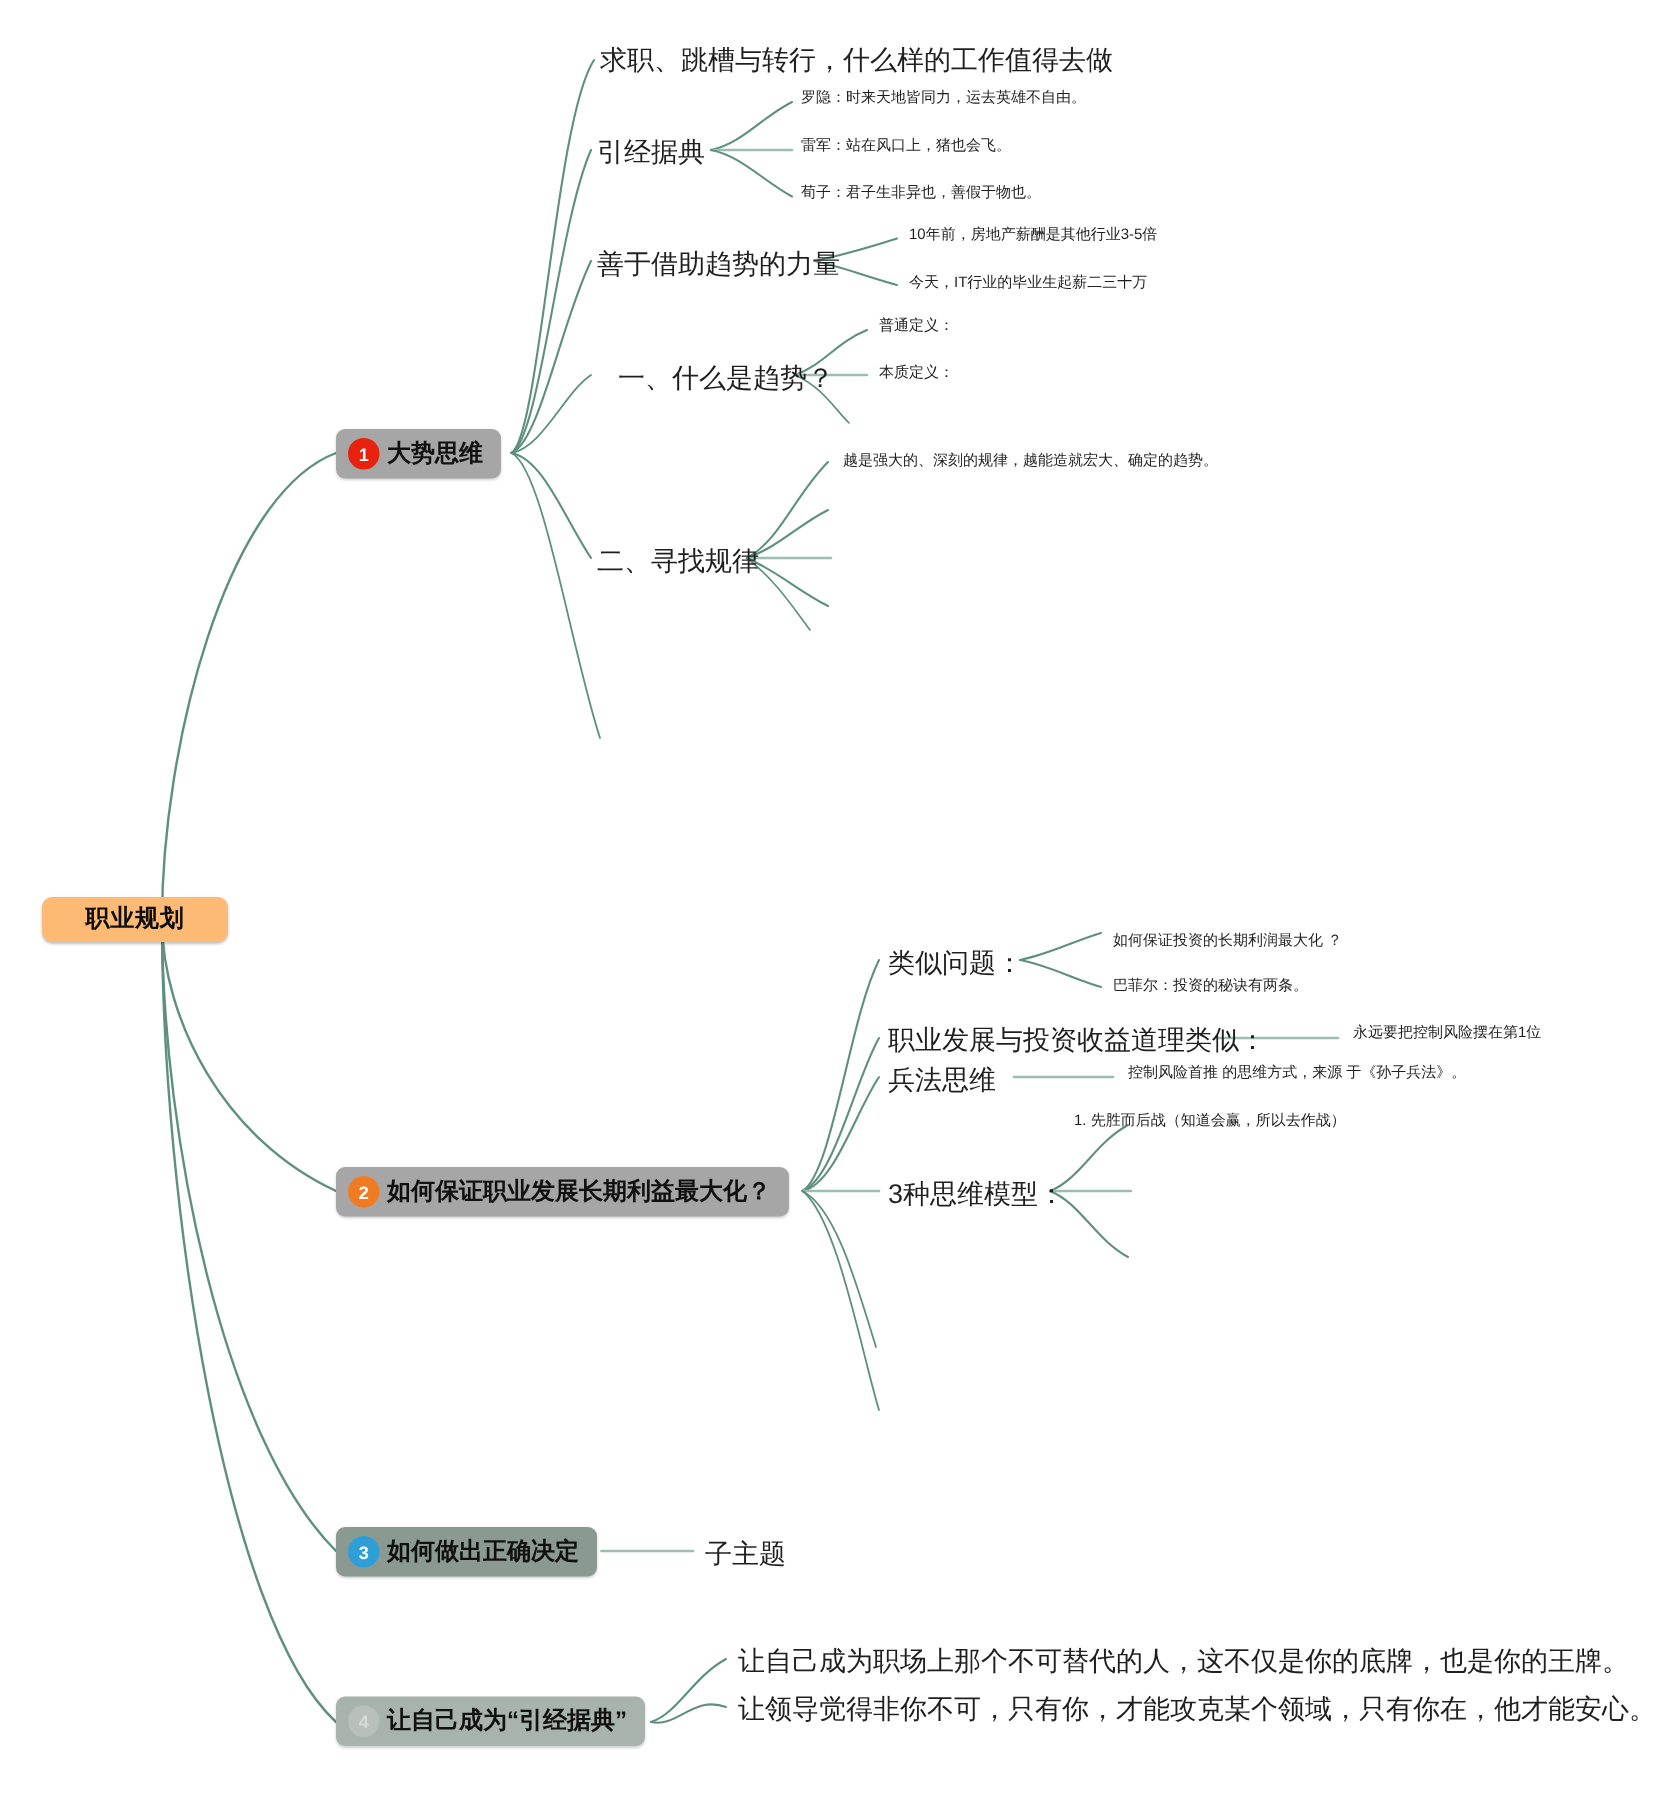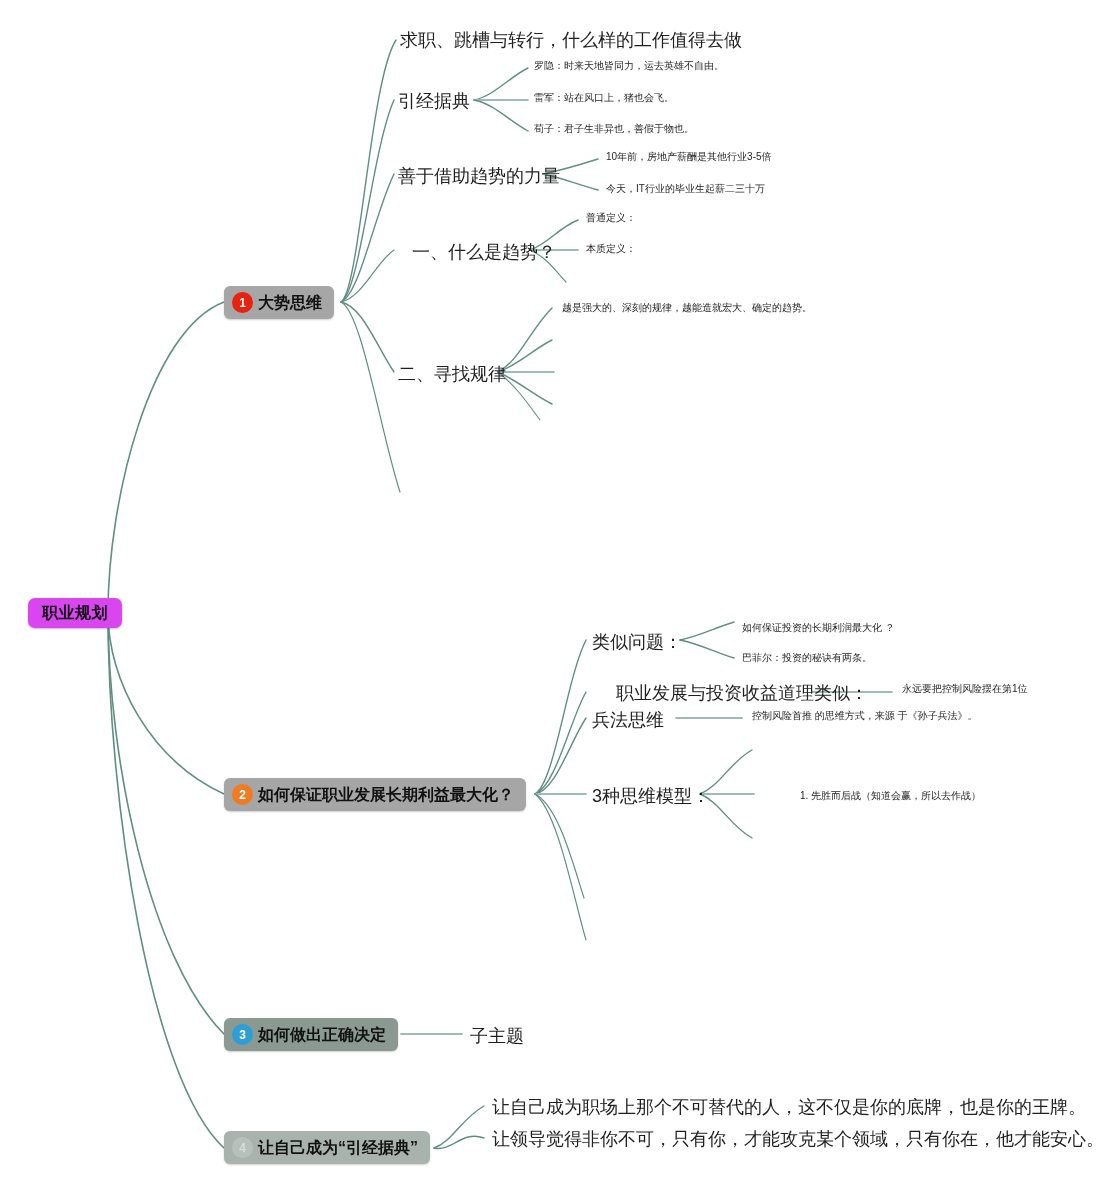--- a/index.html
+++ b/index.html
@@ -28,23 +28,23 @@
   }
   .node {
     position: absolute;
     white-space: nowrap;
     line-height: 1;
   }
   
   .root-node {
     display: flex;
     align-items: center;
-    background: #d946ef;
+    background: #fdba74;
     border-radius: 7px;
-    padding: 7px 14px;
+    padding: 7px 29px;
     box-shadow: 0 1px 2px rgba(0,0,0,0.25);
   }
   .root-node .label {
     color: #0d0d0d;
     font-size: 16px;
     font-weight: bold;
     letter-spacing: 0.5px;
   }
   
   .branch-node {
@@ -183,28 +183,28 @@
 
   <div class="node branch-node" style="left:224px; top:778px;">
     <span class="badge" style="background:#ef7c23;">2</span>
     <span class="label">如何保证职业发展长期利益最大化？</span>
   </div>
 
   <div class="node topic" style="left:592px; top:633px;">类似问题：</div>
   <div class="node topic sub" style="left:742px; top:623px;">如何保证投资的长期利润最大化 ？</div>
   <div class="node topic sub" style="left:742px; top:653px;">巴菲尔：投资的秘诀有两条。</div>
 
-  <div class="node topic" style="left:592px; top:684px;margin-left:24px;">职业发展与投资收益道理类似：</div>
+  <div class="node topic" style="left:592px; top:684px;">职业发展与投资收益道理类似：</div>
   <div class="node topic sub" style="left:902px; top:684px;">永远要把控制风险摆在第1位</div>
 
   <div class="node topic" style="left:592px; top:711px;">兵法思维</div>
   <div class="node topic sub" style="left:752px; top:711px;">控制风险首推 的思维方式，来源 于《孙子兵法》。</div>
 
   <div class="node topic" style="left:592px; top:787px;">3种思维模型：</div>
-  <div class="node topic sub" style="left:800px; top:743px;margin-top:48px;">1. 先胜而后战（知道会赢，所以去作战）</div>
+  <div class="node topic sub" style="left:716px; top:743px;">1. 先胜而后战（知道会赢，所以去作战）</div>
 
   <div class="node branch-node" style="left:224px; top:1018px; background:#8a9a92;">
     <span class="badge" style="background:#2e9fd6;">3</span>
     <span class="label">如何做出正确决定</span>
   </div>
   <div class="node topic" style="left:470px; top:1027px;">子主题</div>
 
   <div class="node branch-node muted" style="left:224px; top:1131px;">
     <span class="badge faded" style="background:rgba(255,255,255,0.18);">4</span>
     <span class="label">让自己成为“引经据典”</span>

